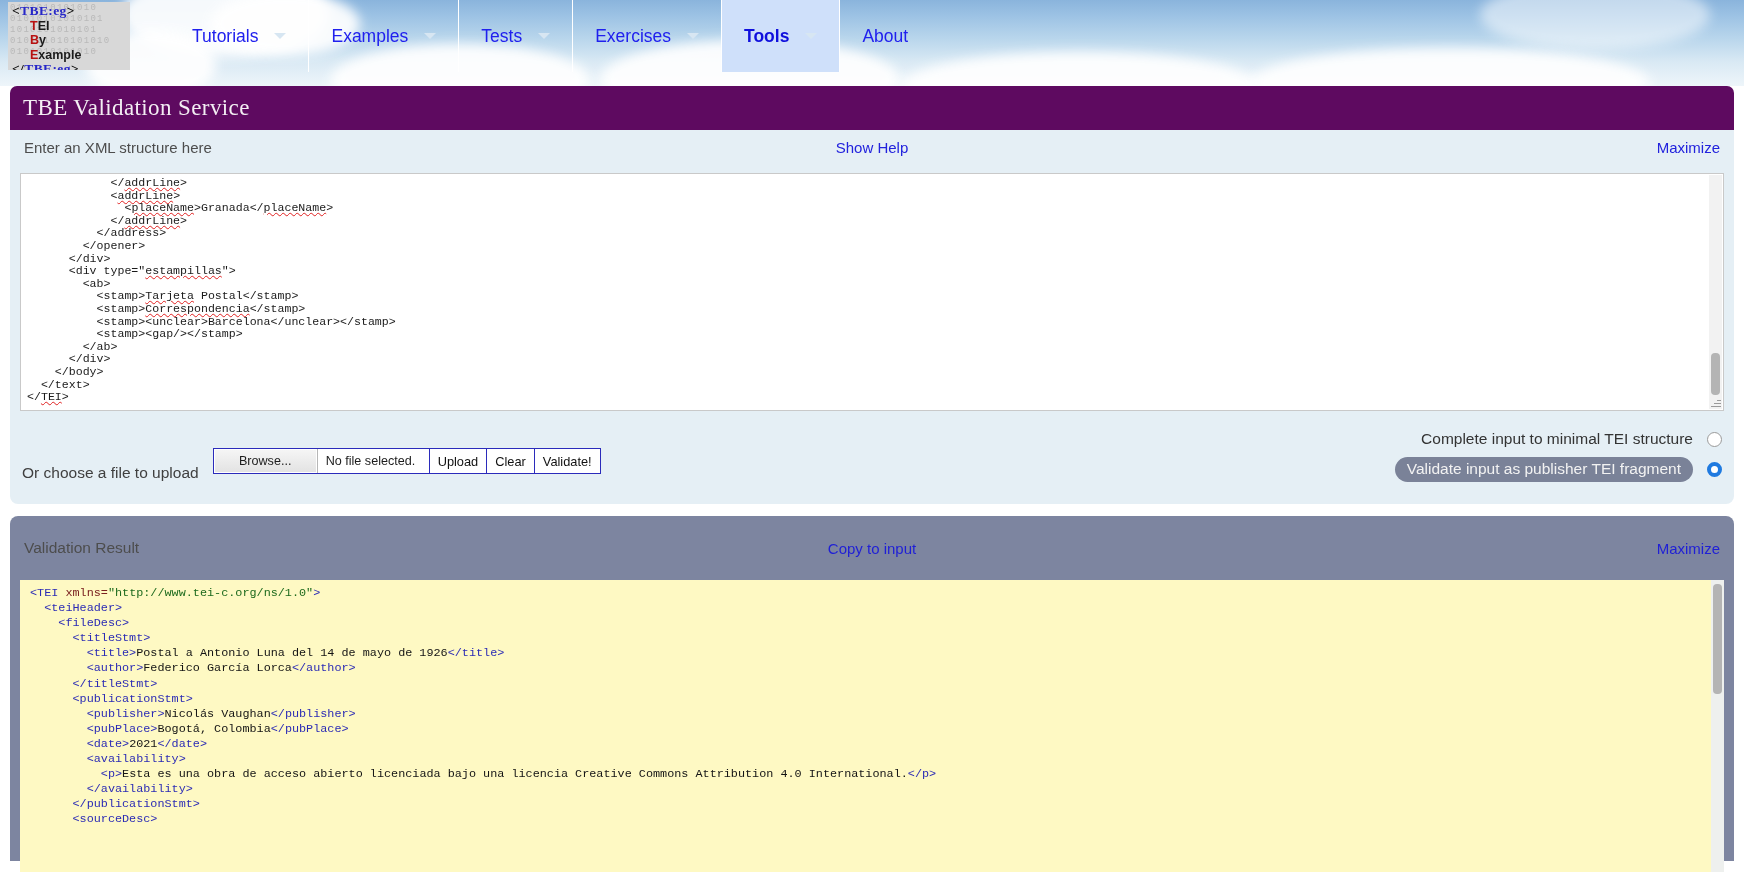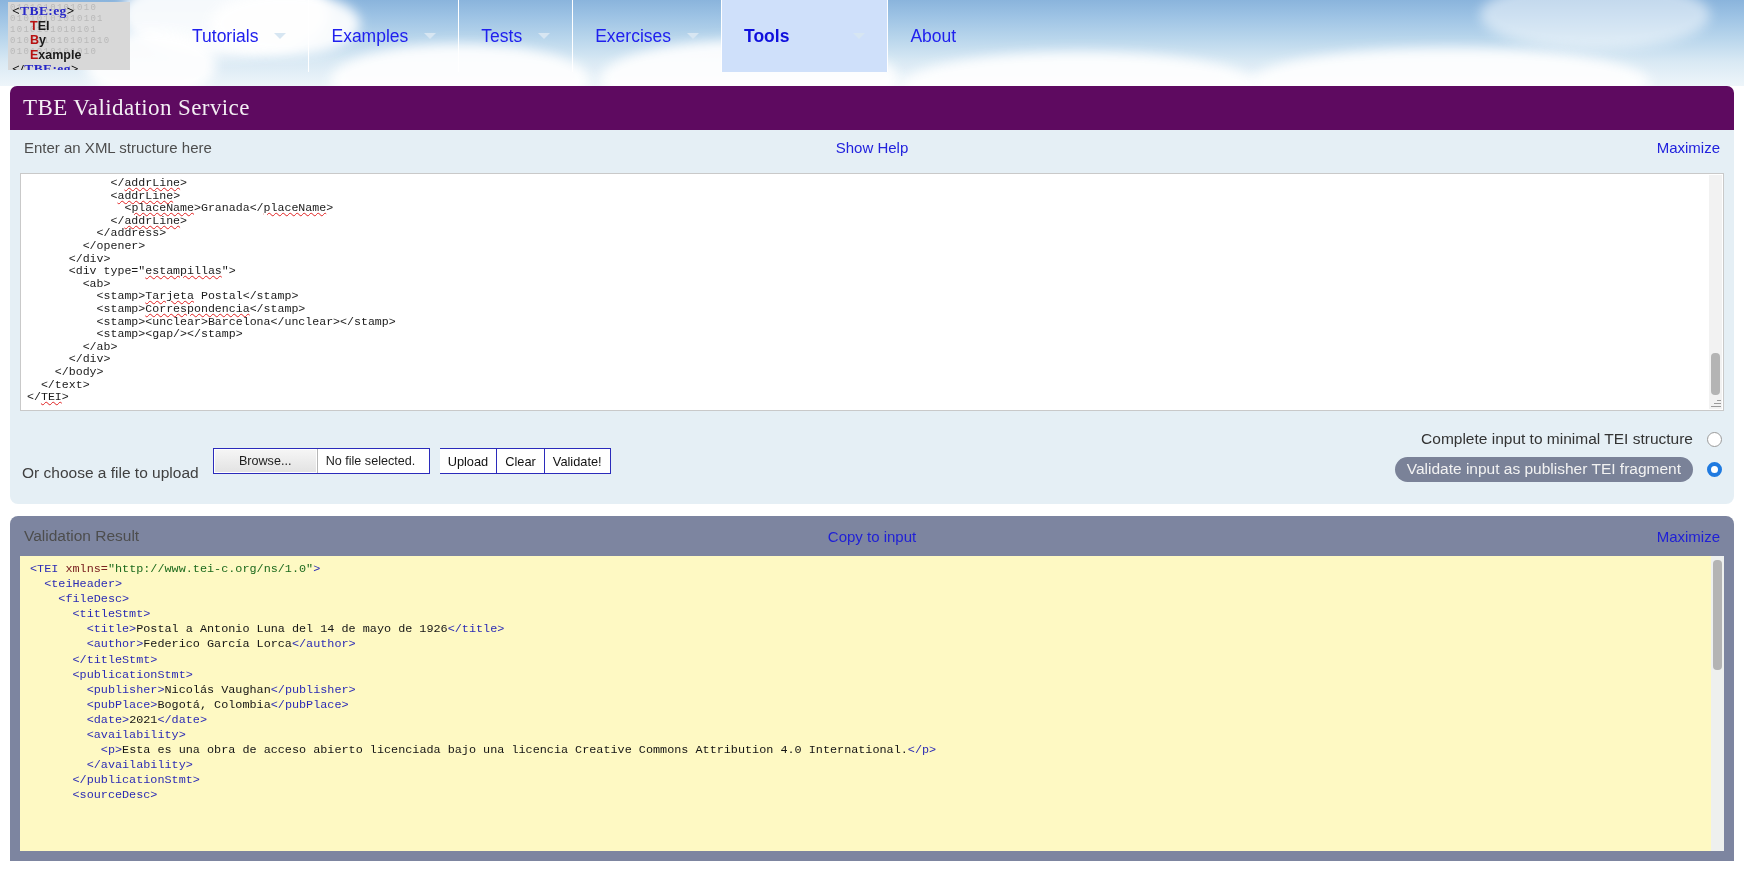--- a/index.html
+++ b/index.html
@@ -95,21 +95,20 @@
     margin-left: 16px;
     width: 0; height: 0;
     border-left: 6px solid transparent;
     border-right: 6px solid transparent;
     border-top: 6px solid #d7e6f2;
   }
   .nav-item.active {
     background: #cfe0fa;
     font-weight: bold;
     color: #1010dd;
-    gap: 48px;
   }
   .nav-item.no-caret { }
 
   
   #page {
     padding: 0 10px;
     box-sizing: border-box;
   }
 
   
@@ -270,21 +269,21 @@
     background: #ffffff;
     padding: 0 8px;
     font-size: 12.8px;
     font-family: "Liberation Sans", sans-serif;
     color: #111111;
     cursor: pointer;
     box-sizing: border-box;
     display: flex;
     align-items: center;
   }
-  #btn-group { display: flex; margin-left: 10px; }
+  #btn-group { display: flex; }
 
   #radio-block {
     position: absolute;
     right: 12px;
     top: 4px;
     width: 370px;
   }
   .radio-row {
     display: flex;
     align-items: center;
@@ -324,21 +323,21 @@
     margin-top: 12px;
     padding: 0 0 0 0;
     height: 345px;
     box-sizing: border-box;
   }
   #result-subbar {
     position: relative;
     height: 40px;
     display: flex;
     align-items: center;
-    padding: 0 14px;
+    padding: 12px 14px;
     color: #3c3c3c;
     font-size: 15.5px;
   }
   #result-subbar .subbar-center a { color: #1f1fd6; }
   #result-subbar .subbar-right { color: #1f1fd6; }
   #result-body {
     margin: 0 10px;
     background: #fef9c3;
     height: 295px;
     position: relative;

